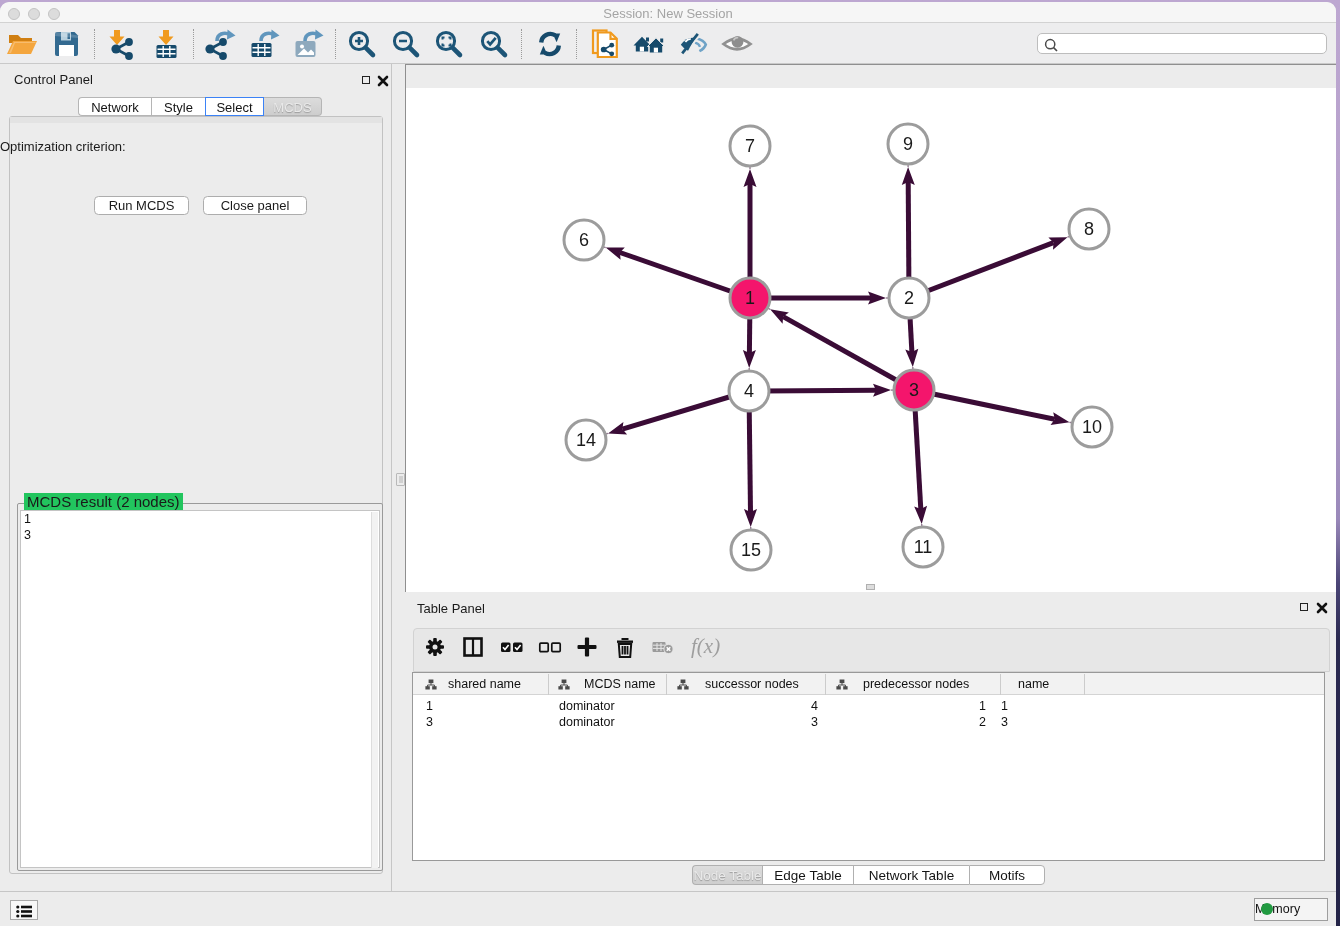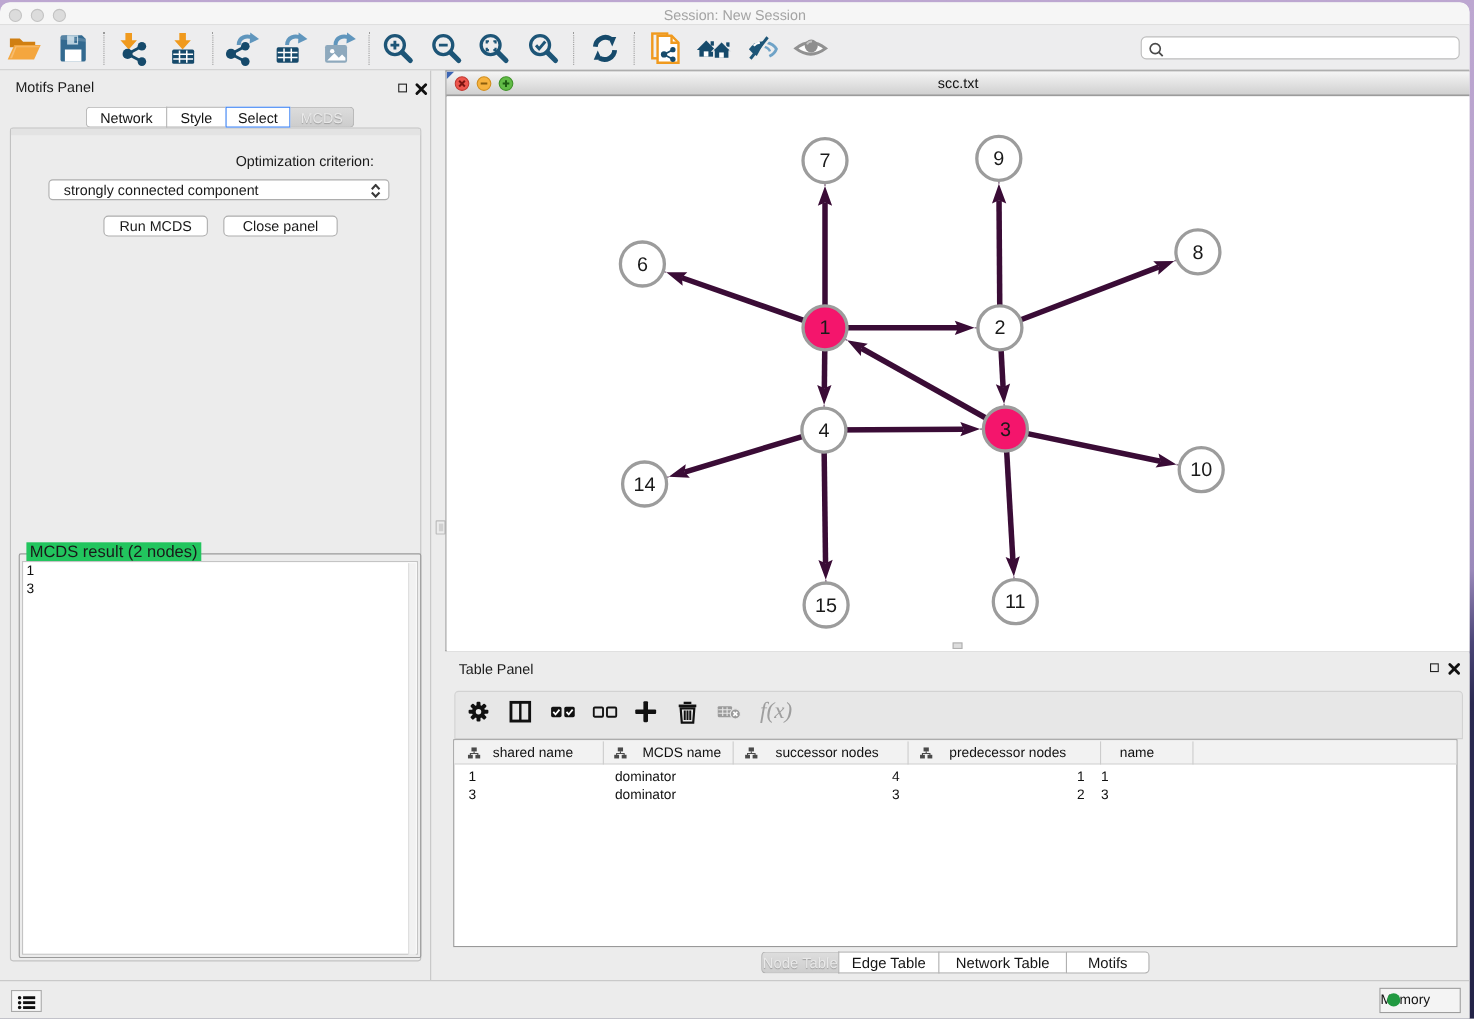--- a/index.html
+++ b/index.html
@@ -141,75 +141,54 @@
         <line x1="5.2" y1="25.4" x2="20.8" y2="5.9" stroke="#1d5577" stroke-width="2.7"></line>
       </svg>
 <svg style="position:absolute;left:721px;top:28px" width="32" height="32" viewBox="0 0 32 32">
         <path d="M2.5 16 Q16 5.5 29.5 16 Q16 26.5 2.5 16 Z" fill="#fdfdfd" stroke="#919191" stroke-width="2.8"></path>
         <circle cx="16.5" cy="13.8" r="5.9" fill="#8e8e8e"></circle>
         <path d="M12.6 12.4 A4.6 4.6 0 0 1 17.2 9.7" fill="none" stroke="#c4c4c4" stroke-width="1.7"></path>
       </svg>
     </div>
 
  <div class="abs" style="left:0;top:62px;width:392px;height:827px;background:#ececec;border-right:1px solid #c6c6c6">
-  <div class="txt" style="left:14px;top:8px;font-size:13px;color:#1a1a1a">Motifs Panel</div>
+  <div class="txt" style="left:14px;top:8px;font-size:13px;color:#1a1a1a">Control Panel</div>
   <div class="abs" style="left:362px;top:12px;width:8px;height:8px;border:1.6px solid #222"></div>
   <svg class="abs" style="left:377px;top:11px" width="12" height="12" viewBox="0 0 12 12">
         <path d="M2 2 L10 10 M10 2 L2 10" stroke="#111" stroke-width="2.6" stroke-linecap="round"></path>
       </svg>
 
   <div class="abs" style="left:9px;top:52px;width:374px;height:758px;border:1px solid #c2c2c2;border-radius:3px;background:#ececec"></div>
   <div class="abs" style="left:10px;top:53px;width:372px;height:6px;background:#e3e3e3"></div>
 
   <div class="abs" style="left:78px;top:33px;height:19px;display:flex;font-size:13px;color:#141414;text-align:center;line-height:19px">
    <div style="width:73px;background:#fff;border:1px solid #b5b5b5;border-right:none;border-radius:4px 0 0 4px">Network</div>
    <div style="width:54px;background:#fff;border:1px solid #b5b5b5;border-right:none">Style</div>
    <div style="width:59px;background:#fff;border:1px solid #3b82f6">Select</div>
    <div style="width:58px;background:linear-gradient(#dcdcdc,#cdcdcd);border:1px solid #b5b5b5;border-left:none;border-radius:0 4px 4px 0;color:#e9e9e9;text-shadow:0 1px 1px #9a9a9a">MCDS</div>
   </div>
-  <div class="txt" style="left:0;width:340px;top:75px;text-align:right;font-size:13px;color:#1a1a1a">Optimization criterion:</div>
-
-  <div class="abs" style="left:44px;top:99px;width:310px;height:19px;background:#fff;border:1px solid #adadad;border-radius:4px">
-   <div class="txt" style="left:13px;top:1px;font-size:13px;color:#1a1a1a">strongly connected component</div>
-   <svg style="position:absolute;right:6px;top:2.5px" width="11" height="13" viewBox="0 0 11 13">
-          <path d="M2 5 L5.5 1.3 L9 5" fill="none" stroke="#3a3a3a" stroke-width="1.9"></path>
-          <path d="M2 8 L5.5 11.7 L9 8" fill="none" stroke="#3a3a3a" stroke-width="1.9"></path>
-        </svg>
-  </div>
+  <div class="txt" style="left:0;width:340px;top:75px;text-align:left;font-size:13px;color:#1a1a1a">Optimization criterion:</div>
+
 
   <div class="abs" style="left:94px;top:132px;width:95px;height:19px;background:#fff;border:1px solid #adadad;border-radius:4.5px;font-size:13px;text-align:center;line-height:17px;color:#1a1a1a">Run MCDS</div>
   <div class="abs" style="left:203px;top:132px;width:104px;height:19px;background:#fff;border:1px solid #adadad;border-radius:4.5px;font-size:13px;text-align:center;line-height:17px;color:#1a1a1a">Close panel</div>
 
   <div class="abs" style="left:17px;top:439px;width:366px;height:368px;border:1px solid #9a9a9a;border-radius:2px"></div>
   <div class="txt" style="left:24px;top:429px;font-size:15px;color:#1a1a1a;background:#22c55e;padding:0 3px">MCDS result (2 nodes)</div>
   <div class="abs" style="left:20px;top:446px;width:360px;height:358px;background:#fff;border:1px solid #c4c4c4">
     <div class="txt" style="left:3px;top:1px;font-size:12.5px;color:#111">1</div>
     <div class="txt" style="left:3px;top:17px;font-size:12.5px;color:#111">3</div>
     <div class="abs" style="right:1px;top:1px;width:7px;height:356px;background:#f2f2f2;border-left:1px solid #ddd"></div>
   </div>
  </div>
 
  <div class="abs" style="left:396px;top:471px;width:9px;height:13px;background:#ececec;border:1px solid #b9b9b9;border-radius:1px"></div>
  <div class="abs" style="left:399px;top:474px;width:4px;height:7px;background:#d0d0d0"></div>
 
  <div class="abs" style="left:405px;top:62px;width:931px;height:528px;border:1px solid #8f8f8f;border-right:none">
-  <div class="abs" style="left:0;top:0;width:930px;height:22px;background:linear-gradient(#f5f5f5,#d0d0d0);border-bottom:1px solid #7a7a7a">
-   <svg style="position:absolute;left:7px;top:4px" width="60" height="14" viewBox="0 0 60 14">
-    <circle cx="7" cy="7" r="6.2" fill="#ed564d" stroke="#c23b34" stroke-width="1"></circle>
-          <path d="M4.4 4.4 L9.6 9.6 M9.6 4.4 L4.4 9.6" stroke="#7c1410" stroke-width="1.8"></path>
-          <circle cx="27" cy="7" r="6.2" fill="#f6b23e" stroke="#d18f20" stroke-width="1"></circle>
-          <path d="M24 7 H30" stroke="#8a5d0d" stroke-width="1.8"></path>
-          <circle cx="47" cy="7" r="6.2" fill="#61bb46" stroke="#41932b" stroke-width="1"></circle>
-          <path d="M44 7 H50 M47 4 V10" stroke="#1d5c12" stroke-width="1.8"></path>
-   </svg>
-   <div class="txt" style="left:0;right:0;top:3px;text-align:center;font-size:13px;color:#111">scc.txt</div>
-   <svg style="position:absolute;left:0;top:0" width="8" height="8" viewBox="0 0 8 8">
-          <path d="M0 0 H7 L0 7 Z" fill="#3c66b4"></path>
-        </svg>
-  </div>
   <div class="abs" style="left:0;top:23px;width:930px;height:504px;background:#fff">
    <svg width="930" height="504" viewBox="406 88 930 504">
           <line x1="750.0" y1="298.0" x2="750.0" y2="184.0" stroke="#3a0c36" stroke-width="5"></line>
 <line x1="750.0" y1="298.0" x2="619.9" y2="252.5" stroke="#3a0c36" stroke-width="5"></line>
 <line x1="750.0" y1="298.0" x2="871.0" y2="298.0" stroke="#3a0c36" stroke-width="5"></line>
 <line x1="750.0" y1="298.0" x2="749.4" y2="353.0" stroke="#3a0c36" stroke-width="5"></line>
 <line x1="914.0" y1="390.0" x2="783.1" y2="316.6" stroke="#3a0c36" stroke-width="5"></line>
 <line x1="909.0" y1="298.0" x2="908.2" y2="182.0" stroke="#3a0c36" stroke-width="5"></line>
 <line x1="909.0" y1="298.0" x2="1053.5" y2="242.6" stroke="#3a0c36" stroke-width="5"></line>
 <line x1="909.0" y1="298.0" x2="911.9" y2="352.1" stroke="#3a0c36" stroke-width="5"></line>

